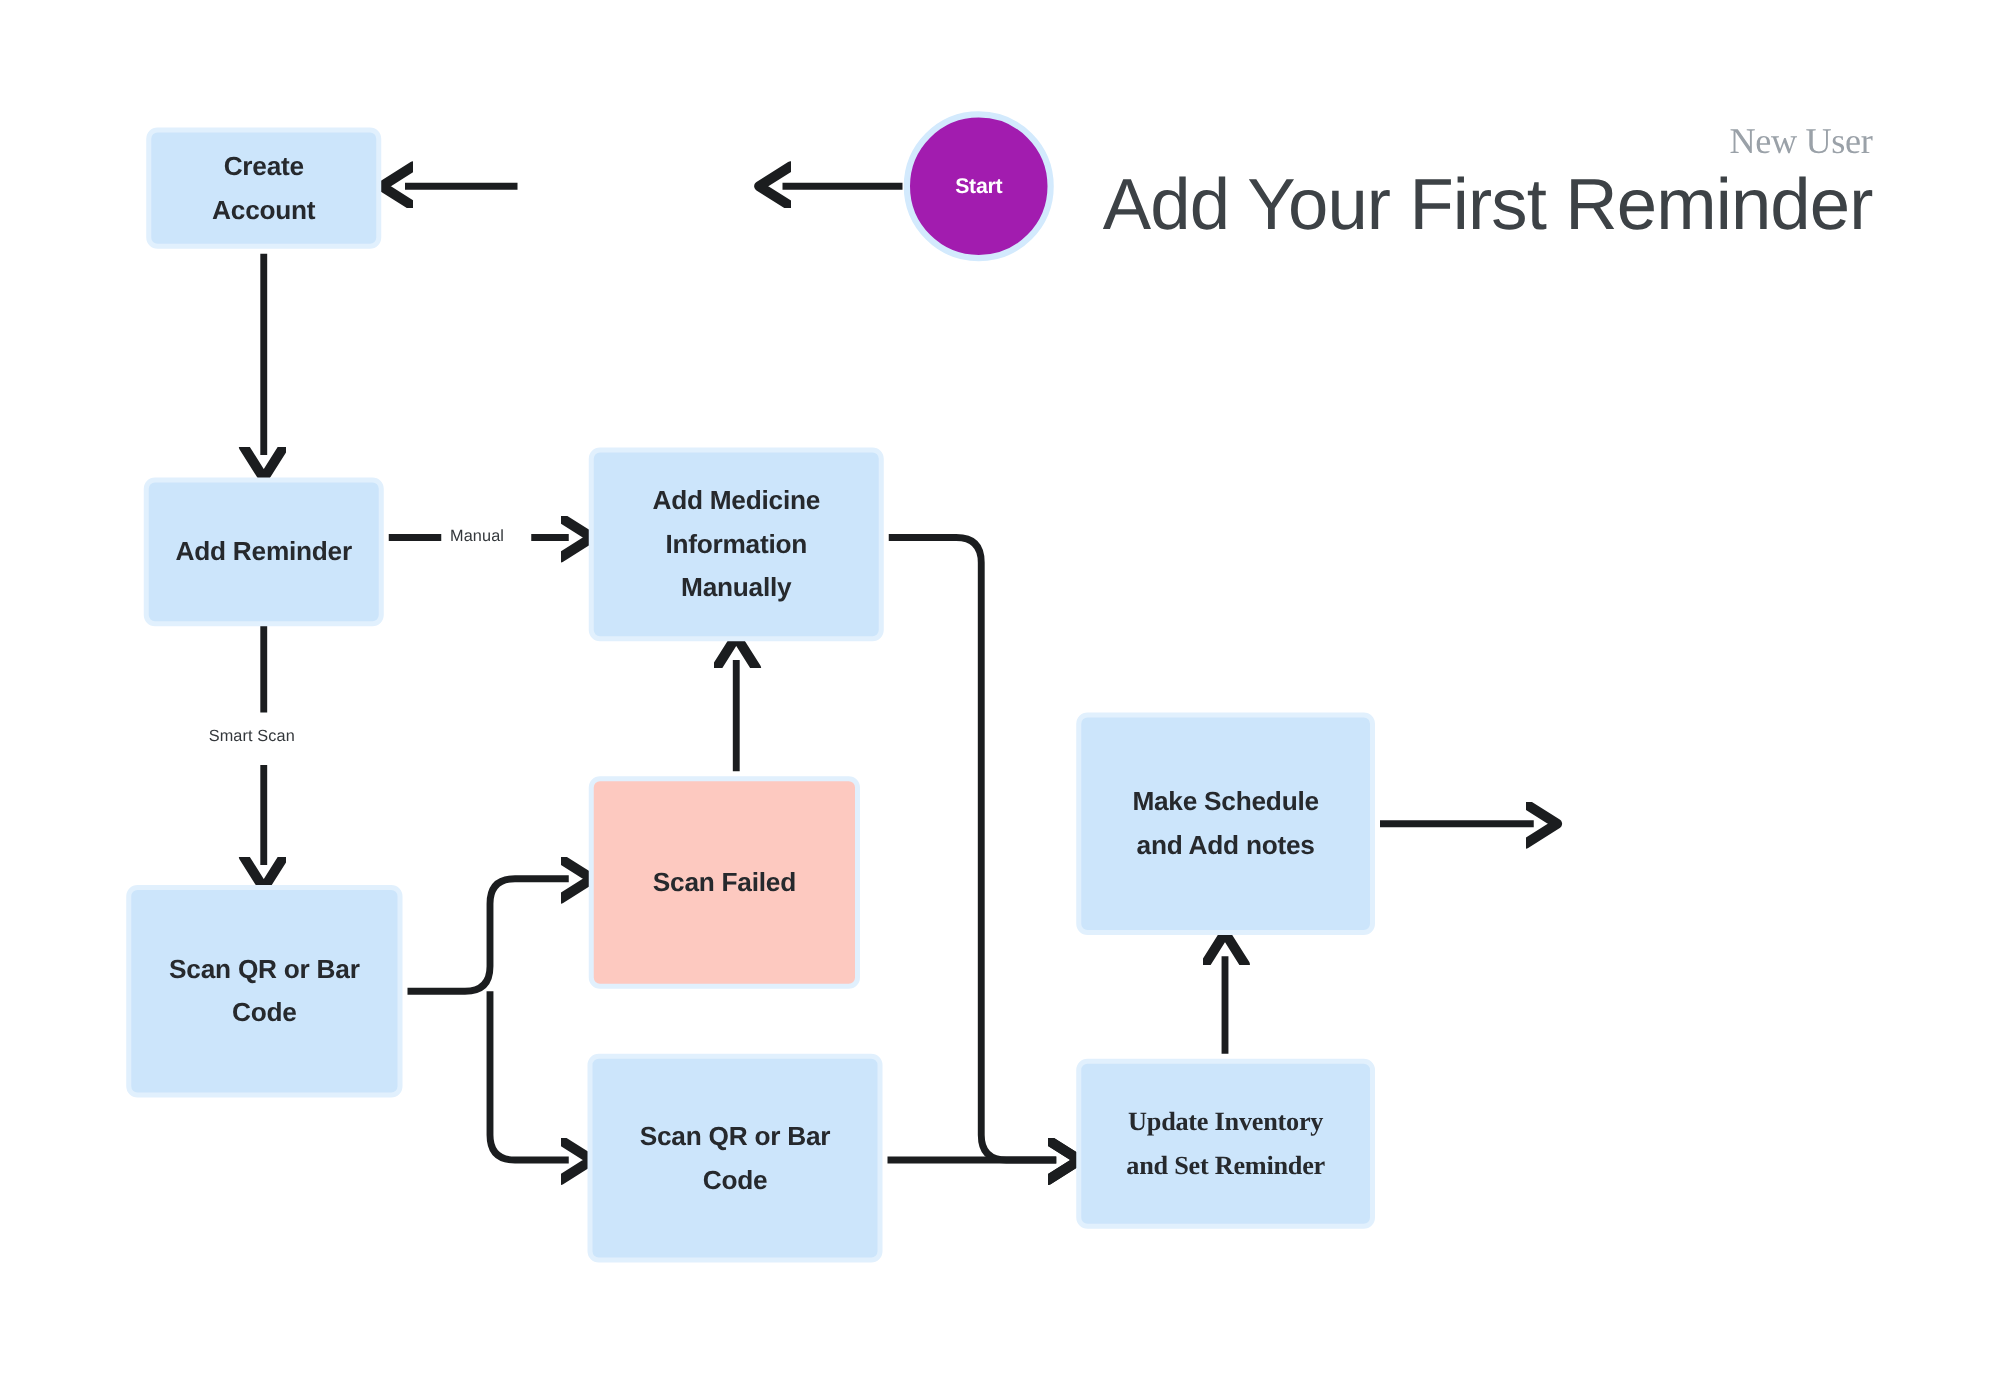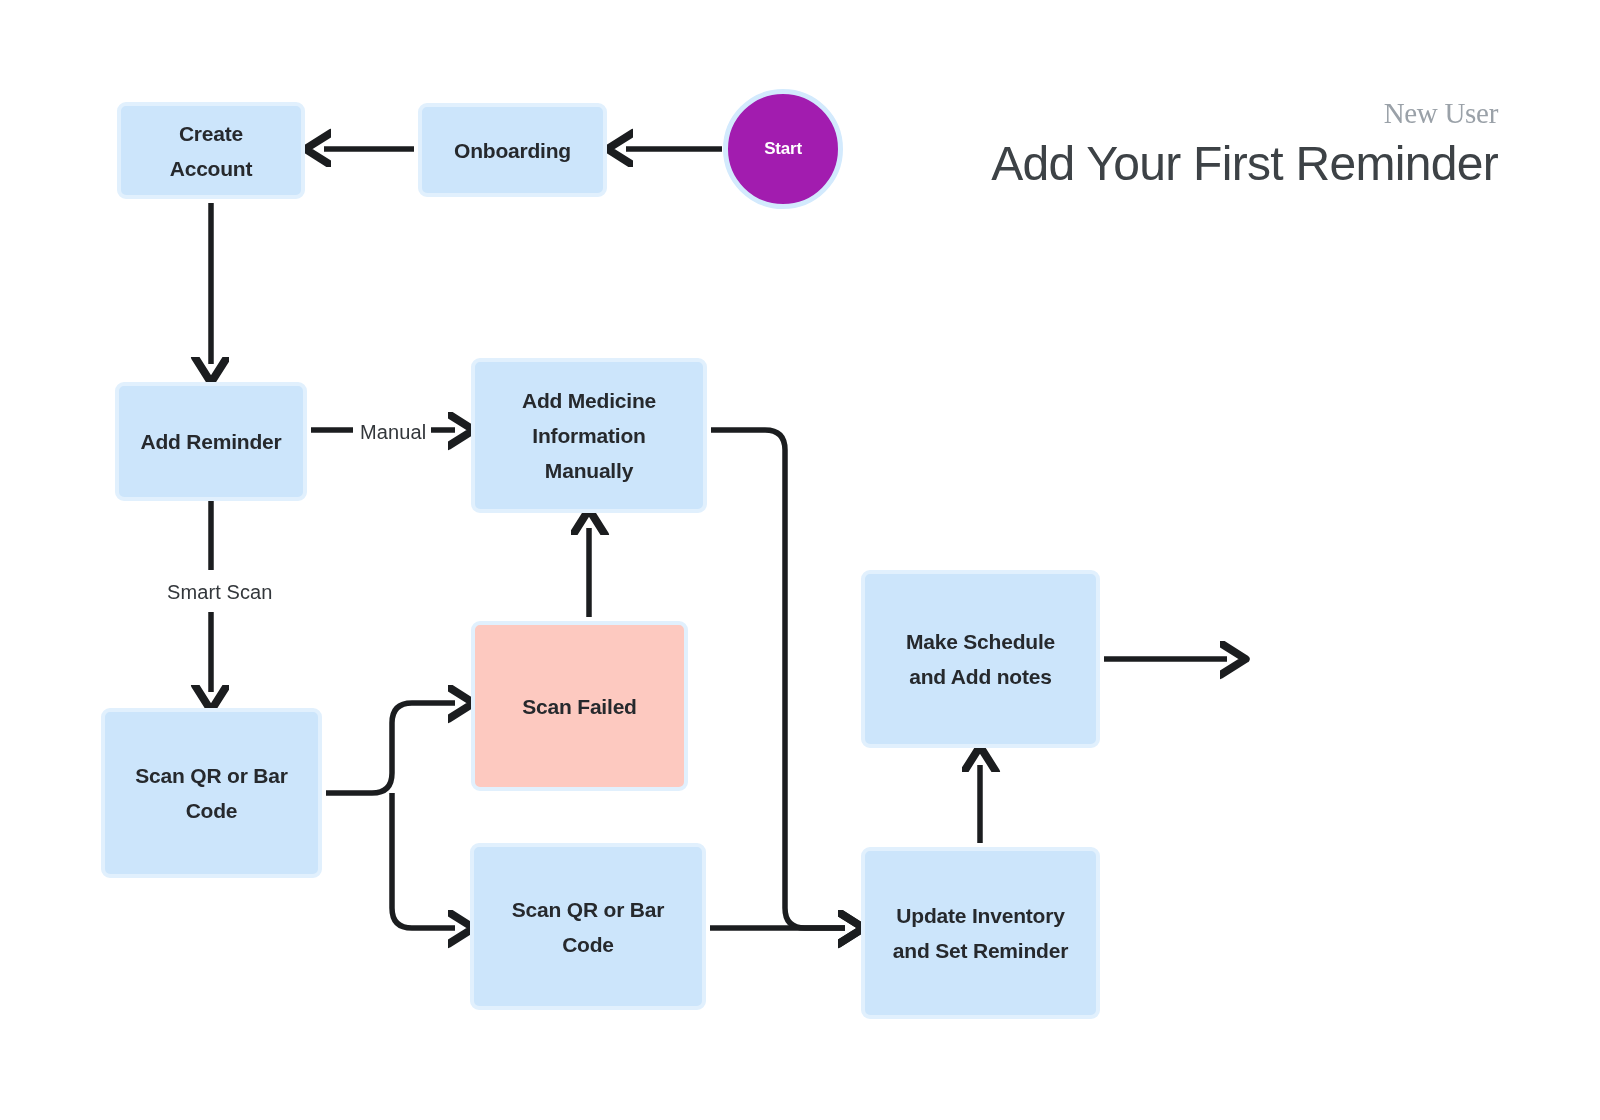--- a/index.html
+++ b/index.html
@@ -38,21 +38,21 @@
     background:#a21caf;
     border:5px solid #d3eafd;
     display:flex;align-items:center;justify-content:center;
     color:#ffffff;font-weight:bold;font-size:17px;
     letter-spacing:-0.2px;
   }
 
   .edge-label{
     position:absolute;
     color:#33373b;
-    font-size:20px;
+    font-size:13px;
     font-weight:400;
     background:#ffffff;
     padding:0 5px;
     white-space:nowrap;
     letter-spacing:0.1px;
   }
 
   .title-block{
     position:absolute;
     right:102px;top:94px;
@@ -61,21 +61,21 @@
   .title-kicker{
     color:#9aa1a8;
     font-size:29px;
     font-weight:400;
     letter-spacing:-0.3px;
     line-height:38px;
     font-family:Liberation Serif, serif;
   }
   .title-main{
     color:#3d4246;
-    font-size:48px;
+    font-size:58px;
     font-weight:400;
     letter-spacing:-0.7px;
     line-height:56px;
     margin-top:4px;
   }
 </style>
 </head>
 <body>
 
 <div id="canvas">
@@ -112,23 +112,20 @@
       <path d="M980,843 L980,765" marker-end="url(#arrow)"></path>
 
       <path d="M1104,659 L1227,659" marker-end="url(#arrow)"></path>
     </g>
   </svg>
 
   <div class="start-node" style="left:723px;top:89px;">
     <span class="lbl">Start</span>
   </div>
 
-  <div class="node" style="left:418px;top:103px;width:189px;height:94px;">
-    <span class="lbl">Onboarding</span>
-  </div>
 
   <div class="node" style="left:117px;top:102px;width:188px;height:97px;">
     <span class="lbl">Create
 Account</span>
   </div>
 
   <div class="node" style="left:115px;top:382px;width:192px;height:119px;">
     <span class="lbl">Add Reminder</span>
   </div>
 
@@ -145,21 +142,21 @@
 
   <div class="node fail" style="left:471px;top:621px;width:217px;height:170px;">
     <span class="lbl">Scan Failed</span>
   </div>
 
   <div class="node" style="left:470px;top:843px;width:236px;height:167px;">
     <span class="lbl">Scan QR or Bar
 Code</span>
   </div>
 
-  <div class="node" style="left:861px;top:847px;width:239px;height:172px;">
+  <div class="node" style="left:861px;top:847px;width:239px;height:136px;font-family:Liberation Serif, serif;">
     <span class="lbl">Update Inventory
 and Set Reminder</span>
   </div>
 
   <div class="node" style="left:861px;top:570px;width:239px;height:178px;">
     <span class="lbl">Make Schedule
 and Add notes</span>
   </div>
 
 

